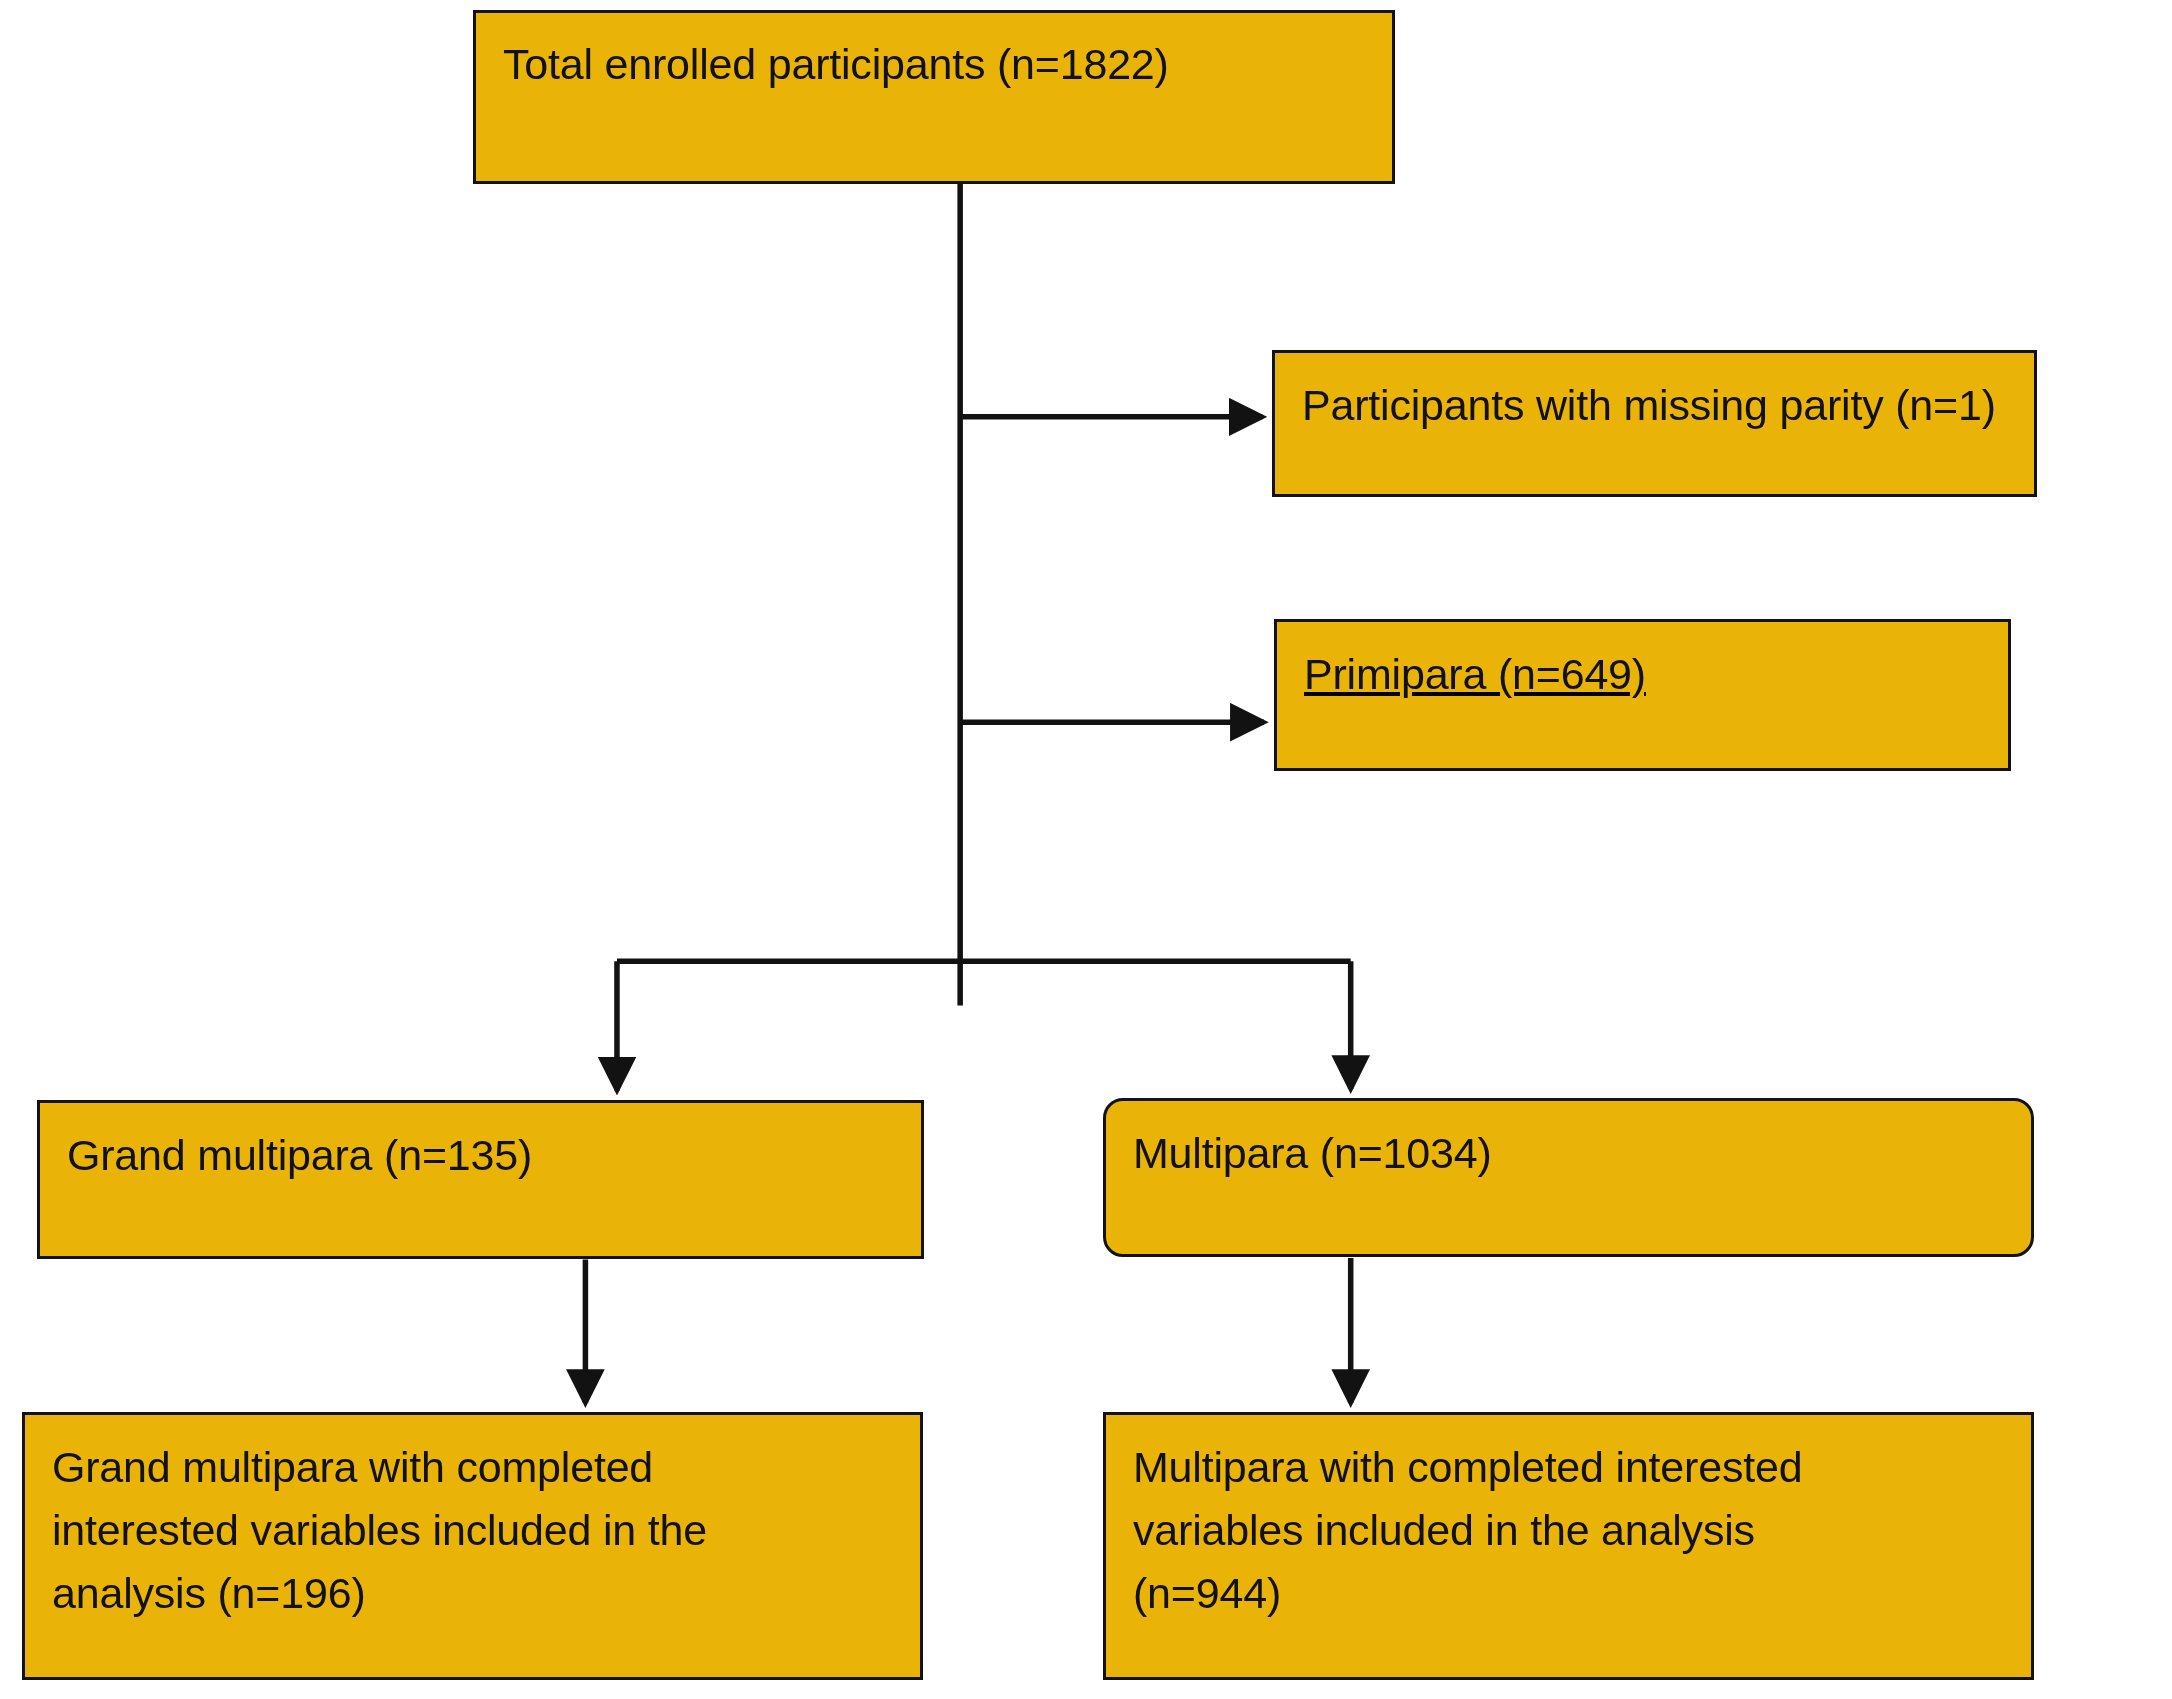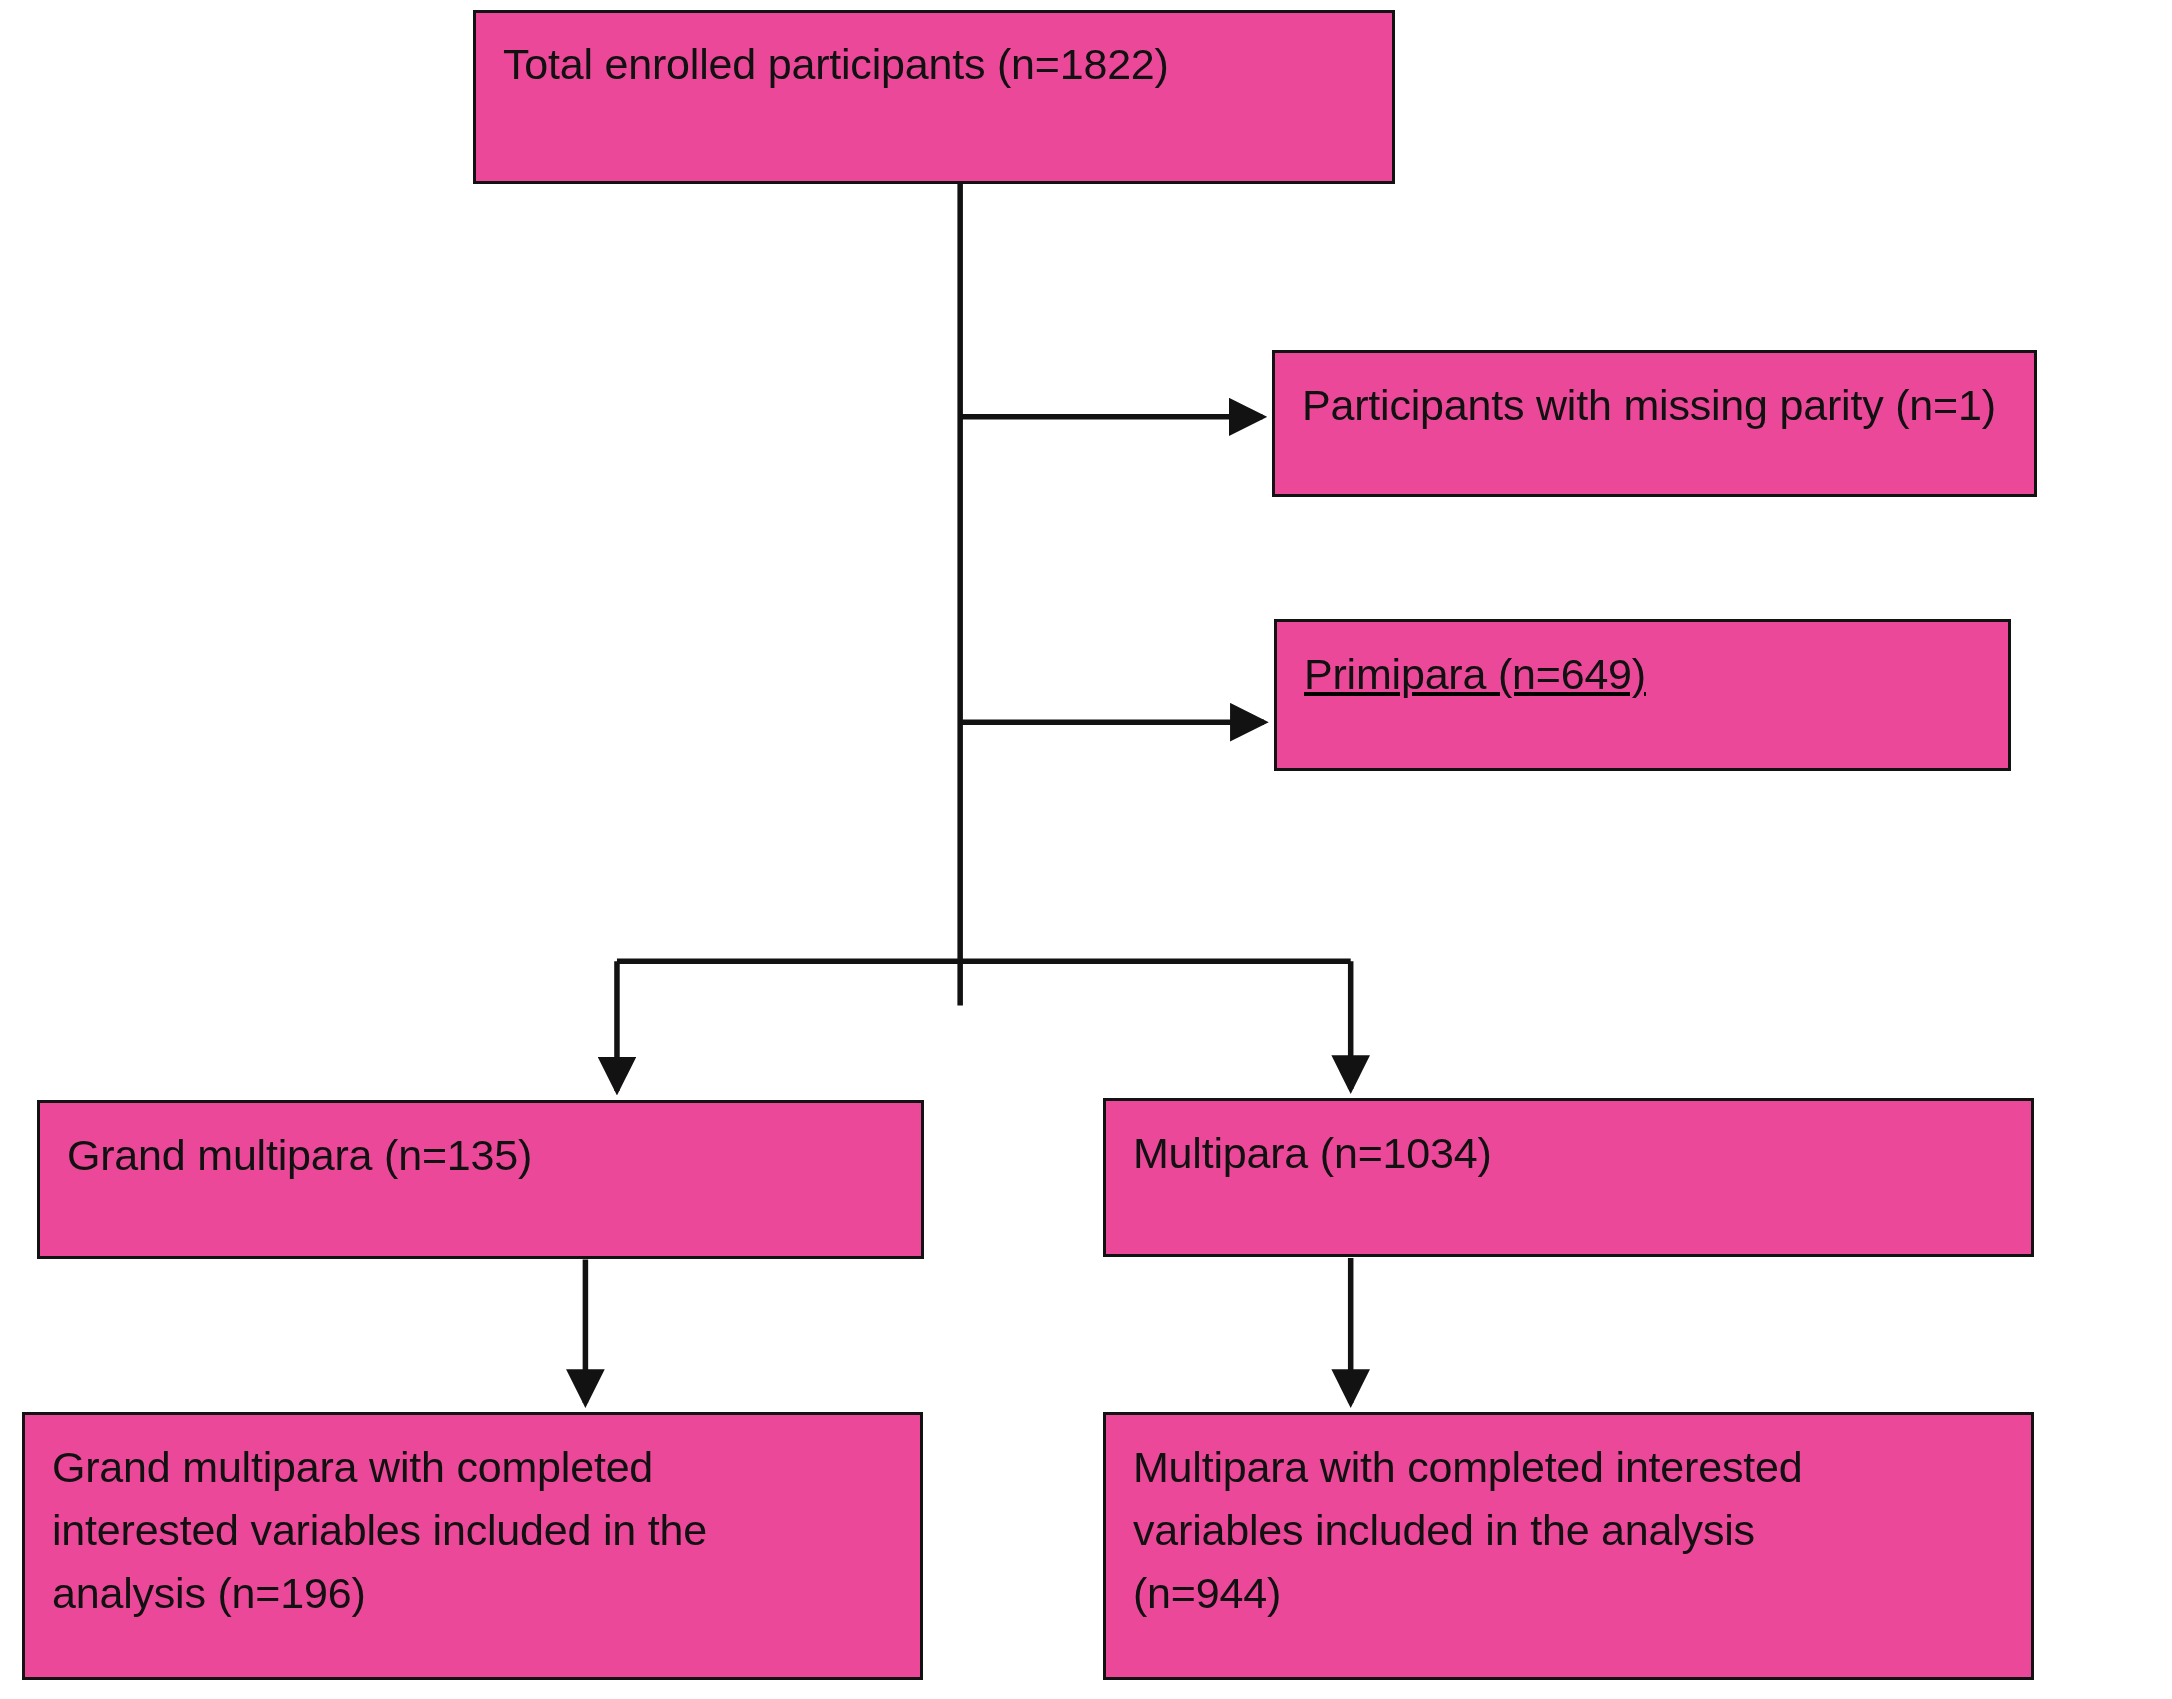--- a/index.html
+++ b/index.html
@@ -11,21 +11,21 @@
     position: relative;
     width: 2172px;
     height: 1700px;
     background: #ffffff;
     overflow: hidden;
     font-family: "Liberation Sans", sans-serif;
   }
   .flow-box {
     position: absolute;
     box-sizing: border-box;
-    background: #ec4899;
+    background: #eab308;
     border: 3.2px solid #121212;
     padding: 20.5px 27px 0 27px;
   }
   .flow-box .box-text {
     font-family: "Liberation Sans", sans-serif;
     font-size: 43px;
     line-height: 1.47;
     color: #111111;
     white-space: pre-line;
     letter-spacing: -0.2px;
@@ -93,21 +93,21 @@
   </div>
 
   <div class="flow-box" style="left: 1274px; top: 619px; width: 737px; height: 152px; text-decoration: underline;">
     <div class="box-text">Primipara (n=649)</div>
   </div>
 
   <div class="flow-box" style="left: 37px; top: 1100px; width: 887px; height: 159px;">
     <div class="box-text">Grand multipara (n=135)</div>
   </div>
 
-  <div class="flow-box" style="left: 1103px; top: 1098px; width: 931px; height: 159px;">
+  <div class="flow-box" style="left: 1103px; top: 1098px; width: 931px; height: 159px; border-radius: 20px;">
     <div class="box-text">Multipara (n=1034)</div>
   </div>
 
   <div class="flow-box" style="left: 22px; top: 1412px; width: 901px; height: 268px;">
     <div class="box-text">Grand multipara with completed
 interested variables included in the
 analysis (n=196)</div>
   </div>
 
   <div class="flow-box" style="left: 1103px; top: 1412px; width: 931px; height: 268px;">

